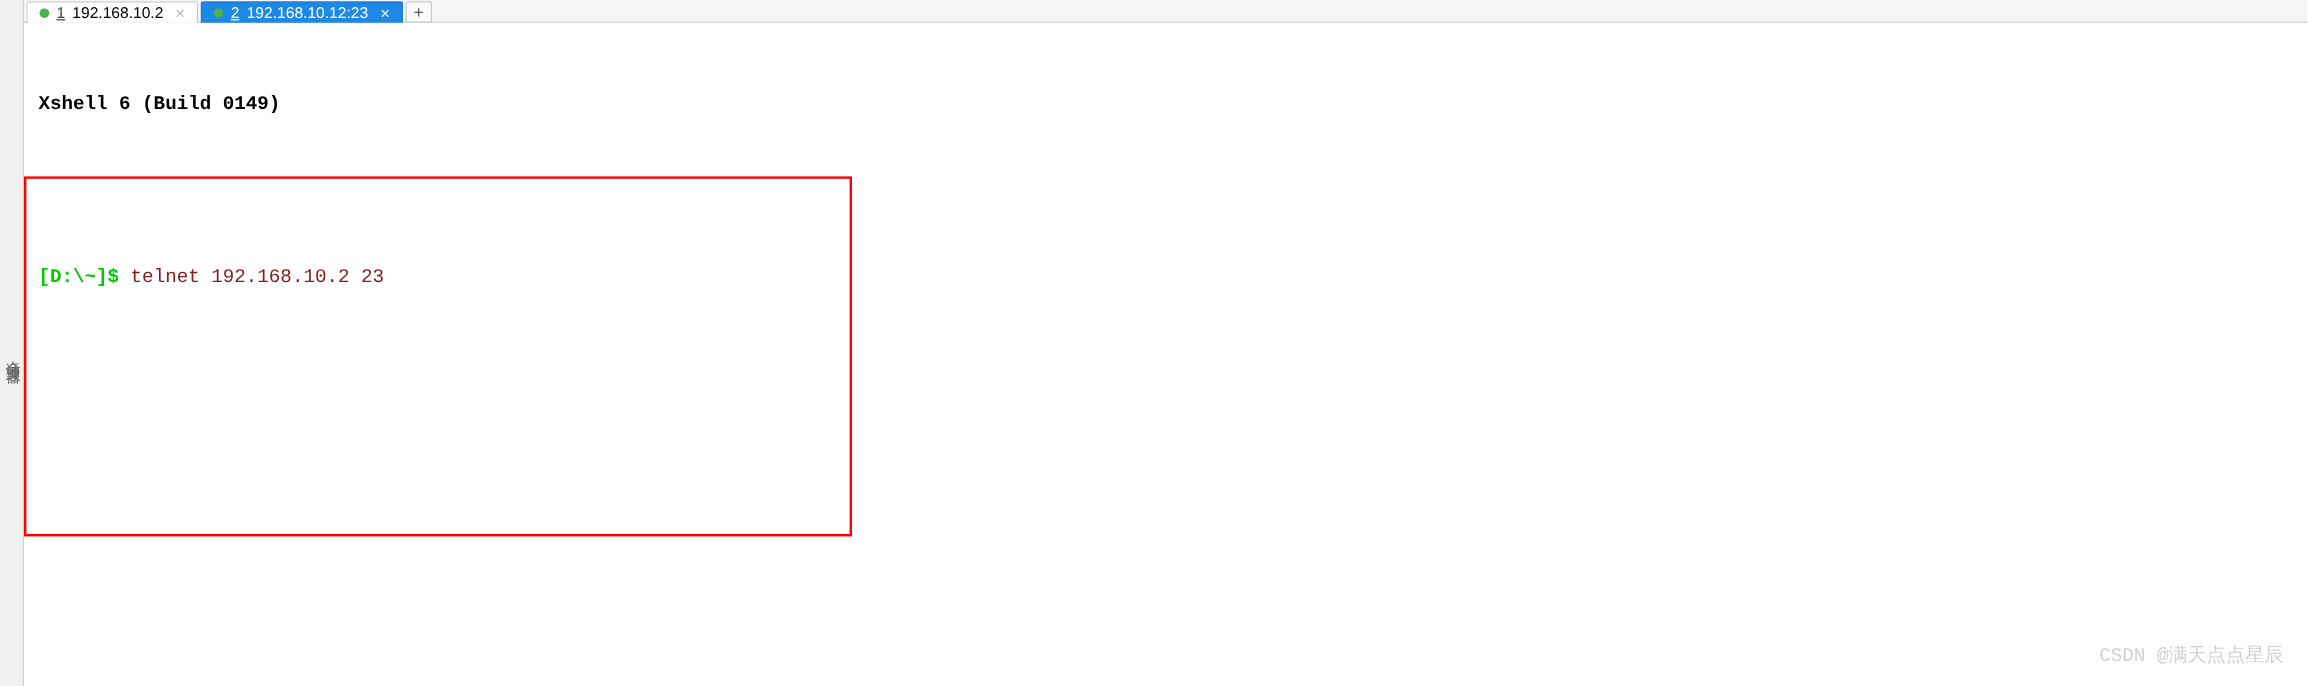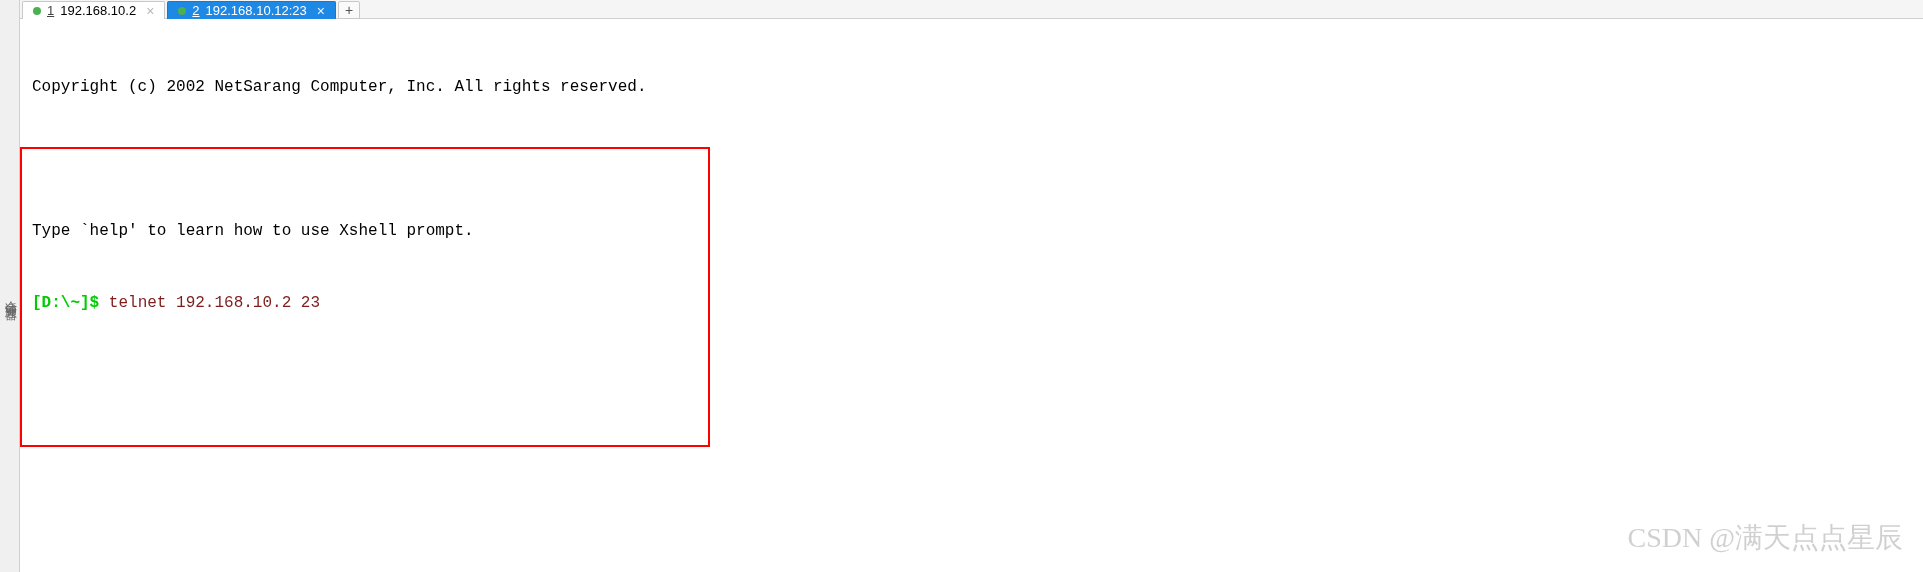--- a/index.html
+++ b/index.html
@@ -107,22 +107,22 @@
     .cmd { color: #7f1d1d; }
     .rbox {
       position: absolute;
       border: 2px solid #ff0000;
       pointer-events: none;
     }
     .watermark {
       position: absolute;
       right: 20px;
       bottom: 15px;
-      font-family: Liberation Serif, serif;
-      font-size: 28px;
+      font-family: Liberation Mono, monospace;
+      font-size: 16px;
       color: rgba(120,120,120,0.35);
       pointer-events: none;
     }
   </style>
 </head>
 <body>
 
 <div class="container">
   <div class="sidebar">
     <span>会话管理器</span>
@@ -139,23 +139,22 @@
         <span class="dot"></span>
         <span class="tab-num">2</span>
         <span>192.168.10.12:23</span>
         <span class="close-x">×</span>
       </div>
       <div class="newtab">
         <span>+</span>
       </div>
     </div>
     <div class="terminal">
-      <div class="line">Copyright (c) 2002 NetSarang Computer, Inc. All rights reserved.</div>
+      <div class="line bold">Xshell 6 (Build 0149)</div>
       <div class="line">&nbsp;</div>
-      <div class="line">Type `help' to learn how to use Xshell prompt.</div>
       <div class="line"><span class="prompt-local">[D:\~]$</span><span class="cmd"> telnet 192.168.10.2 23</span></div>
       <div class="line">&nbsp;</div>
       <div class="line">&nbsp;</div>
       
       
       
       
       
       
       

